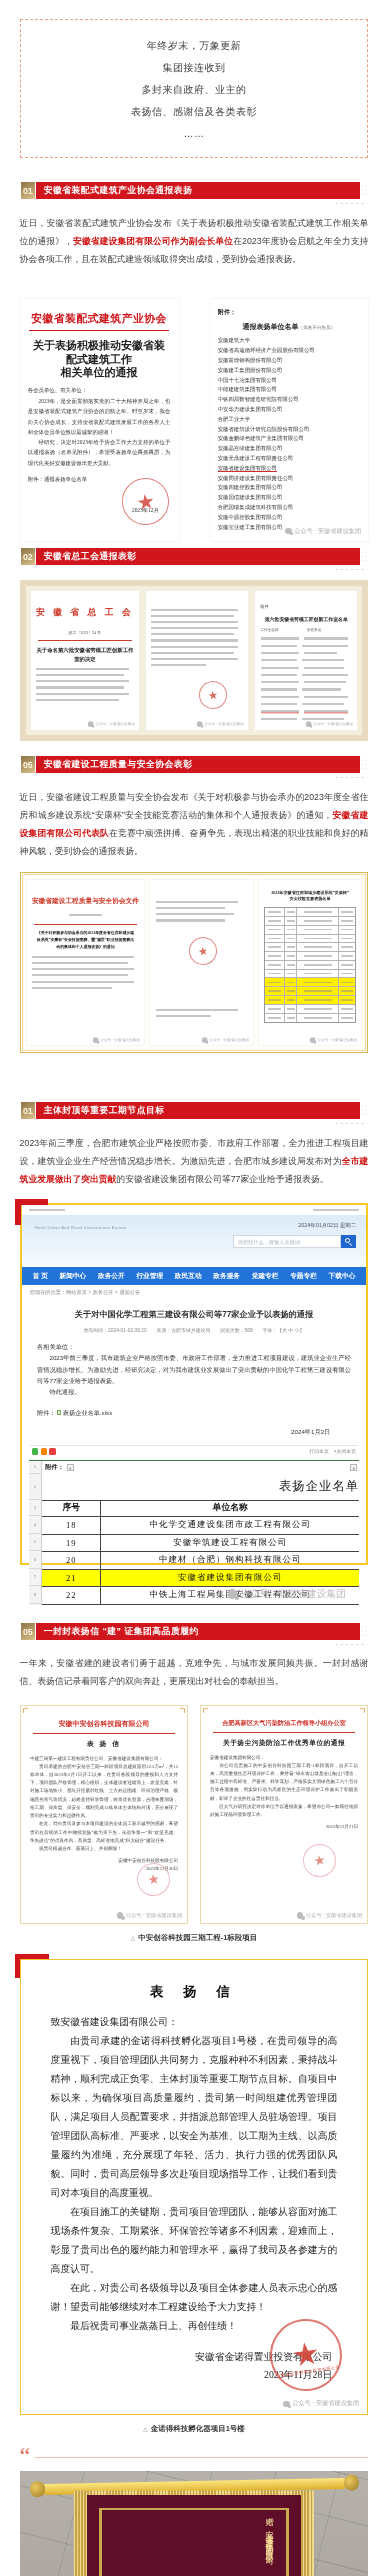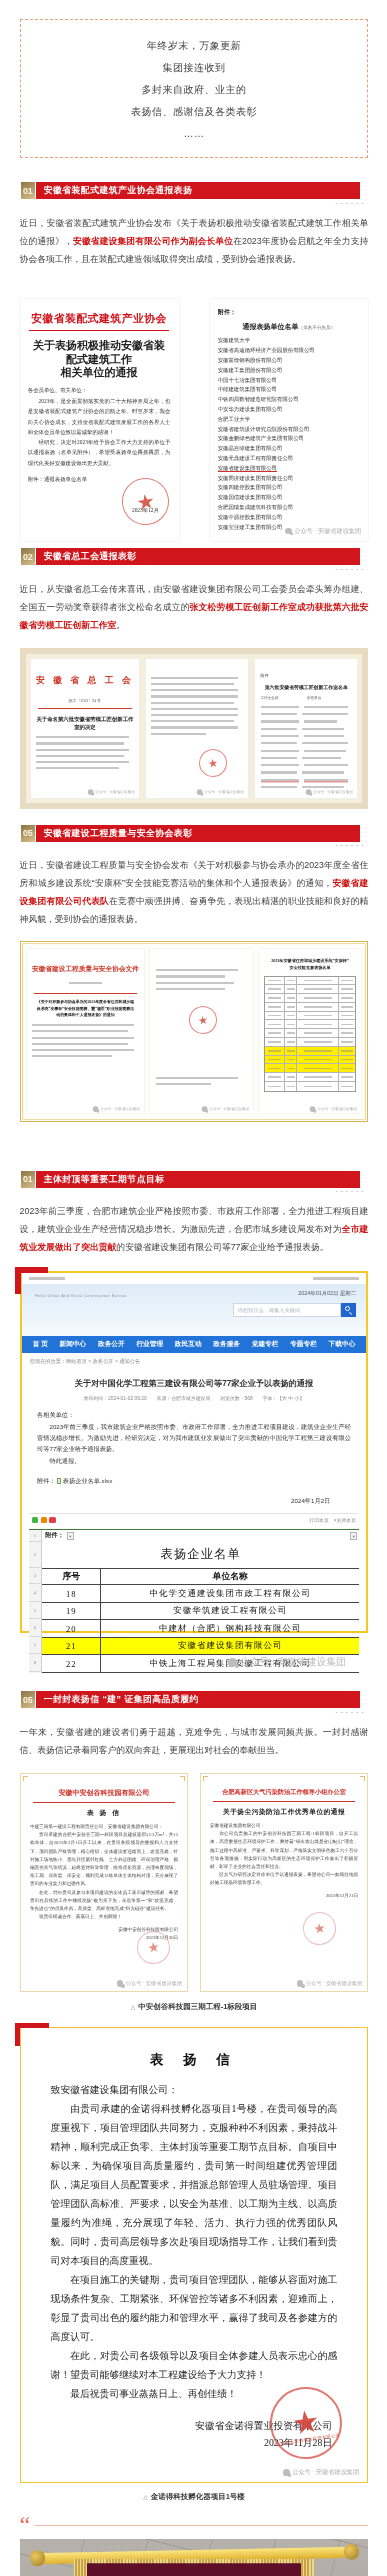--- a/index.html
+++ b/index.html
@@ -126,21 +126,21 @@
   .sheet { margin:3.1px 7.2px 0; border-top:1.5px solid #3c7d3c; display:flex; position:relative; }
   .rownums { width:13.4px; background:#f3f3f3; border-right:0.5px solid #d0d0d0; }
   .rownums div { font-size:4.6px; color:#888; text-align:center; border-bottom:0.5px solid #d9d9d9; display:flex; align-items:center; justify-content:center; }
   .cells { flex:1; }
   .srow { display:flex; align-items:center; }
   .r1 { height:12.4px; } .r2 { height:26px; } .r3 { height:16.5px; } .rr { height:17.5px; }
   .s-attach { font-size:6.2px; color:#222; padding-left:3.1px; font-weight:bold; }
   .dd { display:inline-block; width:6.7px; height:7.7px; border:0.5px solid #b5b5b5; background:#f4f4f4; color:#888;
         font-size:4.1px; text-align:center; line-height:7.7px; margin-left:3.1px; cursor:pointer; }
   .dd-r { margin-left:auto; margin-right:2.1px; }
-  .s-title { width:100%; text-align:center; font-size:12.4px; color:#222; letter-spacing:1px; }
+  .s-title { width:100%; text-align:right; font-size:12.4px; color:#222; letter-spacing:1px; }
   .grid { border-top:0.8px solid #444; }
   .grid .srow { border-bottom:0.8px solid #444; }
   .gc1 { width:59px; border-right:0.8px solid #444; align-self:stretch; display:flex; align-items:center; justify-content:center; }
   .gc2 { flex:1; display:flex; align-items:center; justify-content:center; }
   .ghead { font-size:8.8px; font-weight:bold; color:#111; }
   .gtxt { font-size:8.5px; color:#111; letter-spacing:1px; }
   .srow.yellow { background:#ffff00; }
   .sheet .wm { right:13.4px; bottom:4.1px; font-size:9.8px; color:#bcbcbc; }
   .sheet .wm .wm-icon { width:9.3px; height:9.3px; }
 
@@ -269,21 +269,20 @@
     </div>
   </div>
 
   <div class="banner" style="margin-top:7.7px;">
     <span class="num">02</span>
     <span class="bar">安徽省总工会通报表彰</span>
     <span class="dots-grid"></span>
     <span class="dots-row"></span>
   </div>
 
-  <p class="para"><span>近日，从安徽省总工会传来喜讯，由安徽省建设集团有限公司工会委员会牵头筹办组建、全国五一劳动奖章获得者张文松命名成立的</span><span class="hl">张文松劳模工匠创新工作室成功获批第六批安徽省劳模工匠创新工作室</span><span>。</span></p>
 
   <div class="photo doc2">
     <div class="docpage serif">
       <div class="d3-org">安 徽 省 总 工 会</div>
       <div class="d3-no">皖工〔2023〕94 号</div>
       <div class="d3-hr"></div>
       <div class="d3-title">关于命名第六批安徽省劳模工匠创新工作室的决定</div>
       <div class="bl w95"></div>
       <div class="bl w90"></div>
       <div class="bl w95"></div>

